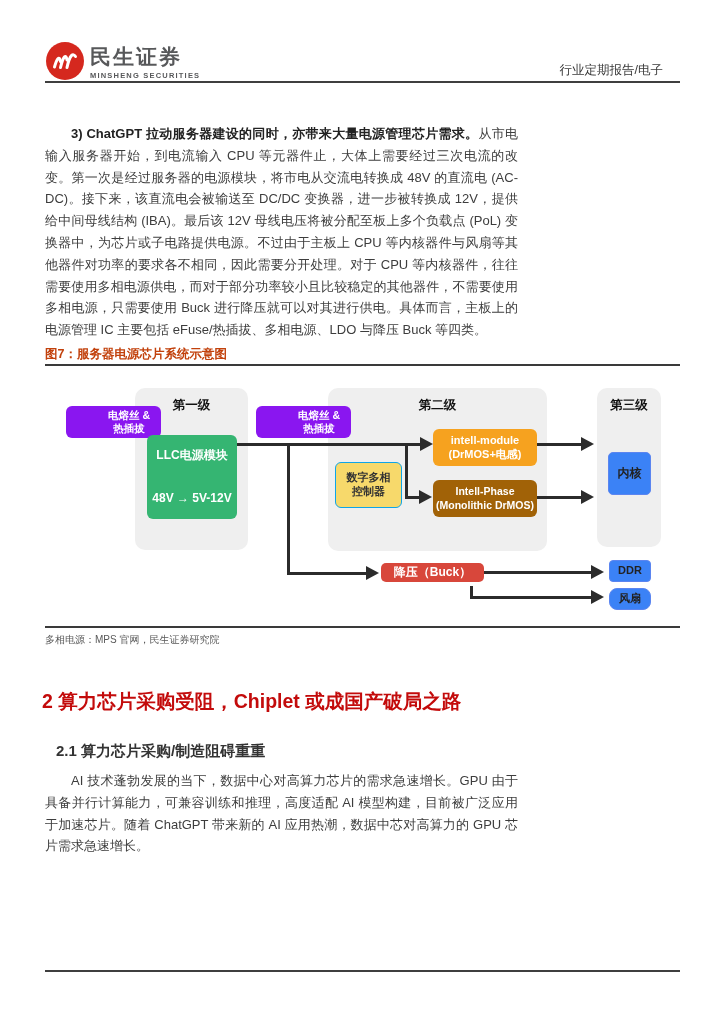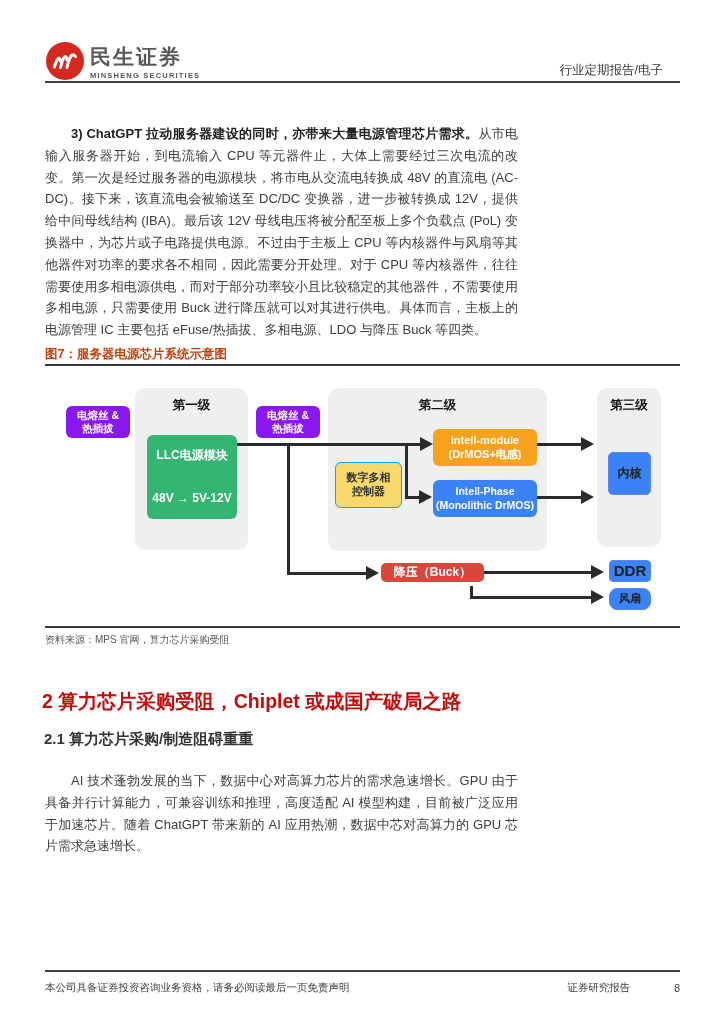--- a/index.html
+++ b/index.html
@@ -31,45 +31,45 @@
   .fig-source{position:absolute;left:45px;top:633px;font-size:10px;color:#595959;}
 
   .stage{position:absolute;background:#efefef;border-radius:10px;}
   .stage-label{font-size:12.5px;font-weight:bold;color:#111;text-align:center;padding-top:9px;}
   #stage1{left:135px;top:388px;width:113px;height:162px;}
   #stage2{left:328px;top:388px;width:219px;height:163px;}
   #stage3{left:597px;top:388px;width:64px;height:159px;}
 
   .node{position:absolute;display:flex;align-items:center;justify-content:center;text-align:center;
         white-space:pre-line;font-weight:bold;line-height:1.25;border-radius:6px;}
-  .purple{background:#8a16f0;color:#fff;font-size:10.5px;}
+  .purple{background:#8a16f0;color:#fff;font-size:10.5px;padding-left:31px;}
   #efuse1{left:66px;top:406px;width:64px;height:32px;}
   #efuse2{left:256px;top:406px;width:64px;height:32px;}
   #llc{left:147px;top:435px;width:90px;height:84px;background:#35b572;color:#fff;
        flex-direction:column;justify-content:space-between;padding:13px 0;box-sizing:border-box;}
   #llc .t1{font-size:12px;text-align:center;}
   #llc .t2{font-size:12px;}
   #digital{left:335px;top:462px;width:65px;height:44px;background:#f7d96b;border:1px solid #0ea5e9;
            color:#333;font-size:11px;}
   #imodule{left:433px;top:429px;width:104px;height:37px;background:#f6a21f;color:#fff;font-size:11px;}
-  #iphase{left:433px;top:480px;width:104px;height:37px;background:#3b82f6;color:#fff;font-size:10.5px;}
+  #iphase{left:433px;top:480px;width:104px;height:37px;background:#a16207;color:#fff;font-size:10.5px;}
   .blue-box{background:#3b82f6;border:1.5px solid #5b85f0;color:#222;border-radius:5px;}
   #core{left:608px;top:452px;width:41px;height:41px;font-size:12px;font-weight:600;}
   #buck{left:381px;top:563px;width:103px;height:19px;background:#d8473b;color:#fff;
         font-size:12px;border-radius:5px;}
-  #ddr{left:609px;top:560px;width:40px;height:20px;font-size:15px;border-radius:4px;}
+  #ddr{left:609px;top:560px;width:40px;height:20px;font-size:11px;border-radius:4px;}
   #fan{left:609px;top:588px;width:40px;height:20px;font-size:11px;border-radius:8px;}
 
   .cline{position:absolute;background:#2b2b2b;}
   .arr{position:absolute;width:0;height:0;border-top:7px solid transparent;
        border-bottom:7px solid transparent;border-left:13px solid #2b2b2b;}
 
   
   .sec-title{position:absolute;left:42px;top:688px;margin:0;font-size:19.5px;font-weight:bold;color:#c30b0b;}
-  .sec-subtitle{position:absolute;left:44px;top:730px;margin:0;font-size:15px;font-weight:bold;color:#333;}
+  .sec-subtitle{position:absolute;left:44px;top:730px;margin:12px;font-size:15px;font-weight:bold;color:#333;}
 
   
   .footer-rule{top:970px;height:2px;}
   .footer{position:absolute;left:45px;top:981px;width:635px;display:flex;
           justify-content:space-between;font-size:10.5px;color:#404040;}
   .footer-right{display:flex;align-items:center;}
   .page-no{margin-left:44px;}
 </style>
 </head>
 <body>
@@ -139,28 +139,21 @@
   <div class="node" id="imodule">intell-module
 (DrMOS+电感)</div>
   <div class="node" id="iphase">Intell-Phase
 (Monolithic DrMOS)</div>
   <div class="node blue-box" id="core">内核</div>
   <div class="node" id="buck">降压（Buck）</div>
   <div class="node blue-box" id="ddr">DDR</div>
   <div class="node blue-box" id="fan">风扇</div>
 
   <div class="rule fig-rule-bottom"></div>
-  <div class="fig-source">资料来源：MPS 官网，算力芯片采购受阻</div>
+  <div class="fig-source">多相电源：MPS 官网，民生证券研究院</div>
 
   <h2 class="sec-title">2 算力芯片采购受阻，Chiplet 或成国产破局之路</h2>
   <h3 class="sec-subtitle">2.1 算力芯片采购/制造阻碍重重</h3>
   <p class="para" id="para2">AI 技术蓬勃发展的当下，数据中心对高算力芯片的需求急速增长。GPU 由于具备并行计算能力，可兼容训练和推理，高度适配 AI 模型构建，目前被广泛应用于加速芯片。随着 ChatGPT 带来新的 AI 应用热潮，数据中芯对高算力的 GPU 芯片需求急速增长。</p>
 
   <div class="rule footer-rule"></div>
-  <div class="footer">
-    <span>本公司具备证券投资咨询业务资格，请务必阅读最后一页免责声明</span>
-    <span class="footer-right">
-      <span>证券研究报告</span>
-      <span class="page-no">8</span>
-    </span>
-  </div>
 
 </div>
 
 </body></html>

